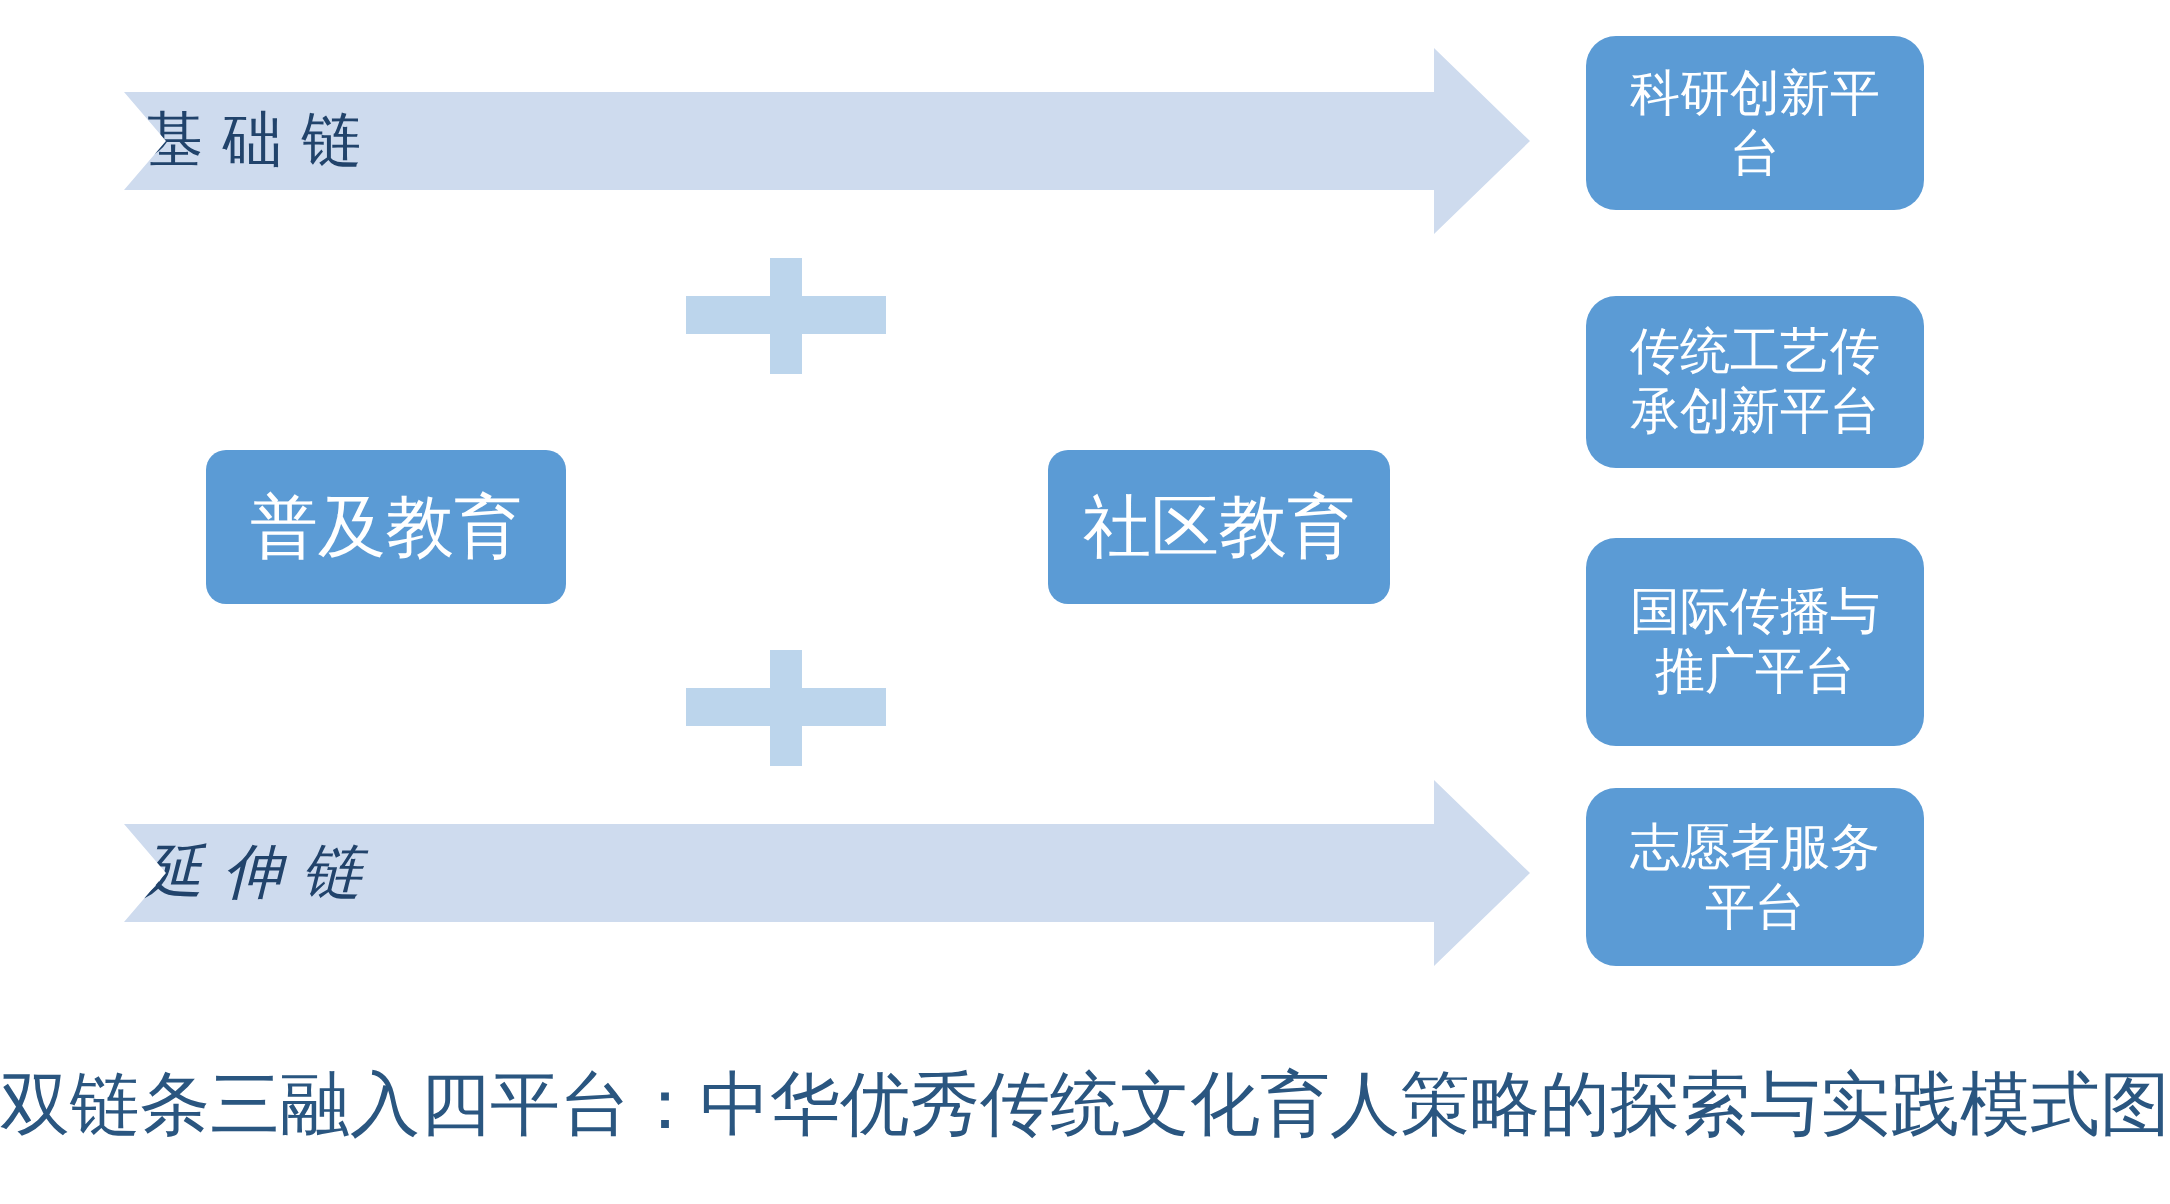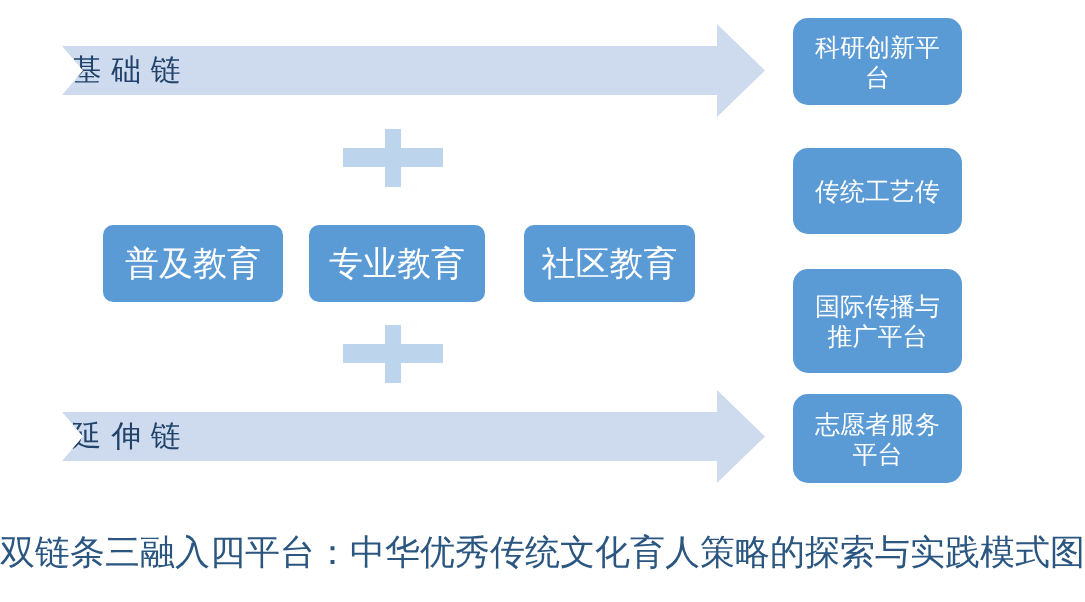--- a/index.html
+++ b/index.html
@@ -23,21 +23,21 @@
     background: var(--arrow-fill, #CEDBEE);
     clip-path: polygon(
       0px 22px, 655px 22px, 655px 0px, 703px 46.5px,
       655px 93px, 655px 71px, 0px 71px, 21px 46.5px
     );
     display: flex;
     align-items: center;
     justify-content: flex-start;
   }
   .chain-arrow.top { top: 24px; }
-  .chain-arrow.bottom { top: 390px; }
+  .chain-arrow.bottom { top: 390px; font-style: italic; }
   .chain-arrow .arrow-label {
     color: var(--arrow-text, #21436B);
     font-size: 30px;
     font-weight: 500;
     letter-spacing: 0.32em;
     text-indent: 0.32em;
     white-space: nowrap;
   }
 
   
@@ -124,42 +124,40 @@
   </div>
 
   <div class="plus first">
     <span class="bar-h"></span>
     <span class="bar-v"></span>
   </div>
 
   <div class="edu-box b1">
     <span>普及教育</span>
   </div>
-  <div class="edu-box b2">
-    <span>专业教育</span>
-  </div>
   <div class="edu-box b3">
     <span>社区教育</span>
   </div>
 
   <div class="plus second">
     <span class="bar-h"></span>
     <span class="bar-v"></span>
   </div>
 
   <div class="chain-arrow bottom">
     <span class="arrow-label">延伸链</span>
   </div>
 
   <div class="platform-box p1">
     <span>科研创新平</span>
     <span>台</span>
   </div>
   <div class="platform-box p2">
     <span>传统工艺传</span>
+    <span>承创新平台</span>
   </div>
   <div class="platform-box p3">
     <span>国际传播与</span>
     <span>推广平台</span>
   </div>
   <div class="platform-box p4">
     <span>志愿者服务</span>
     <span>平台</span>
   </div>
 

